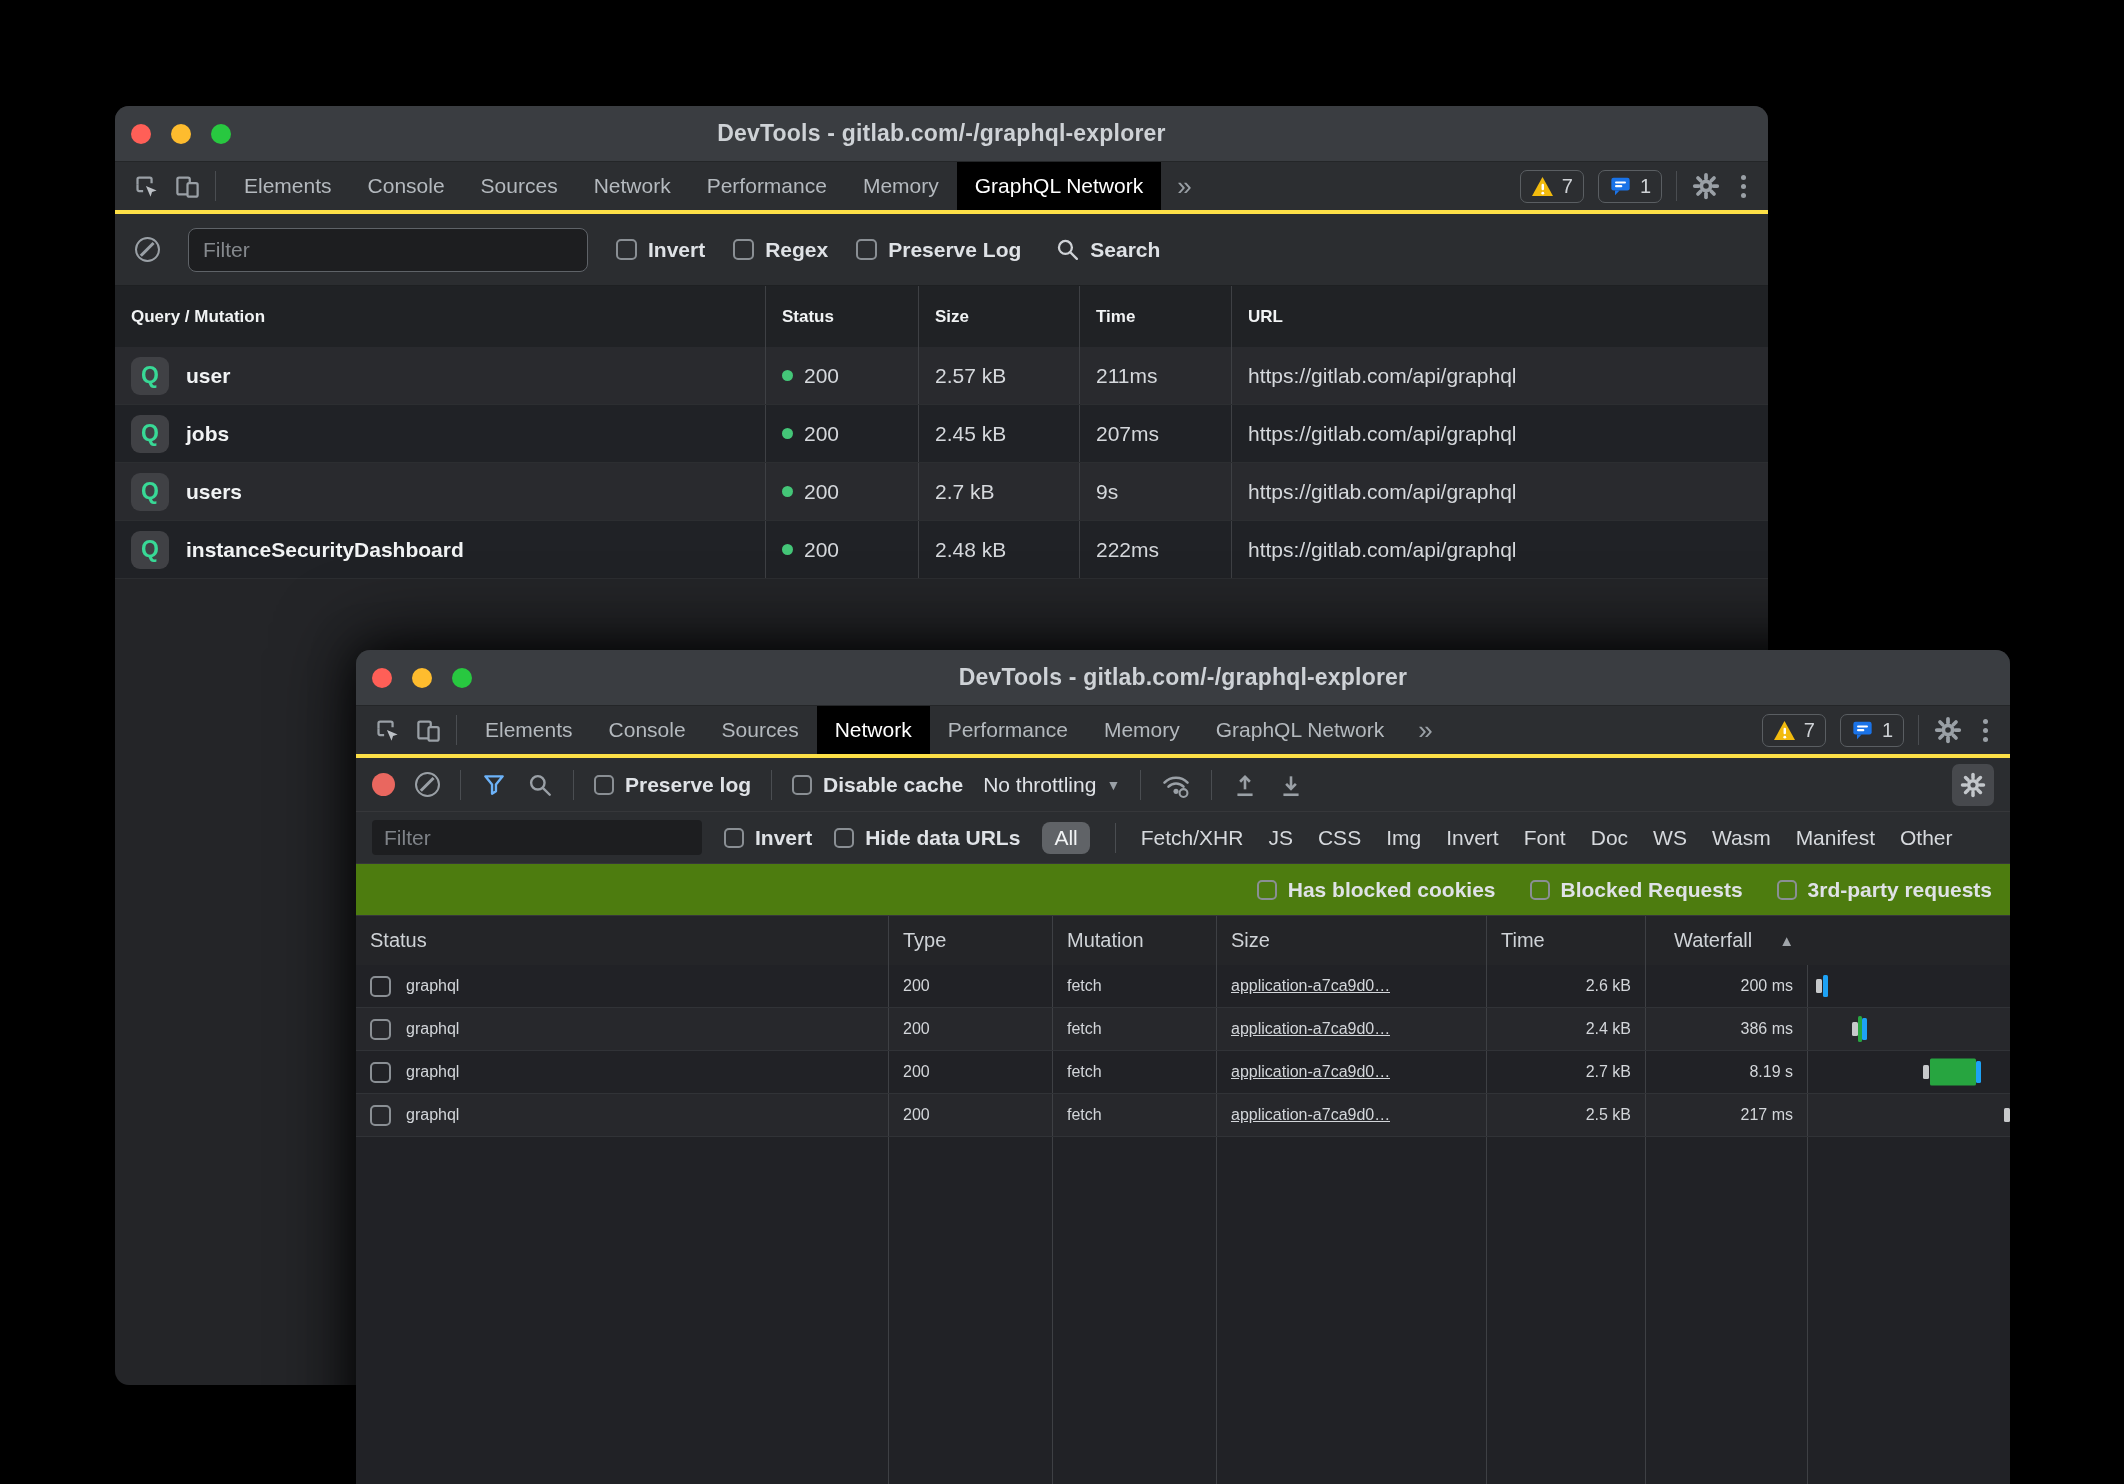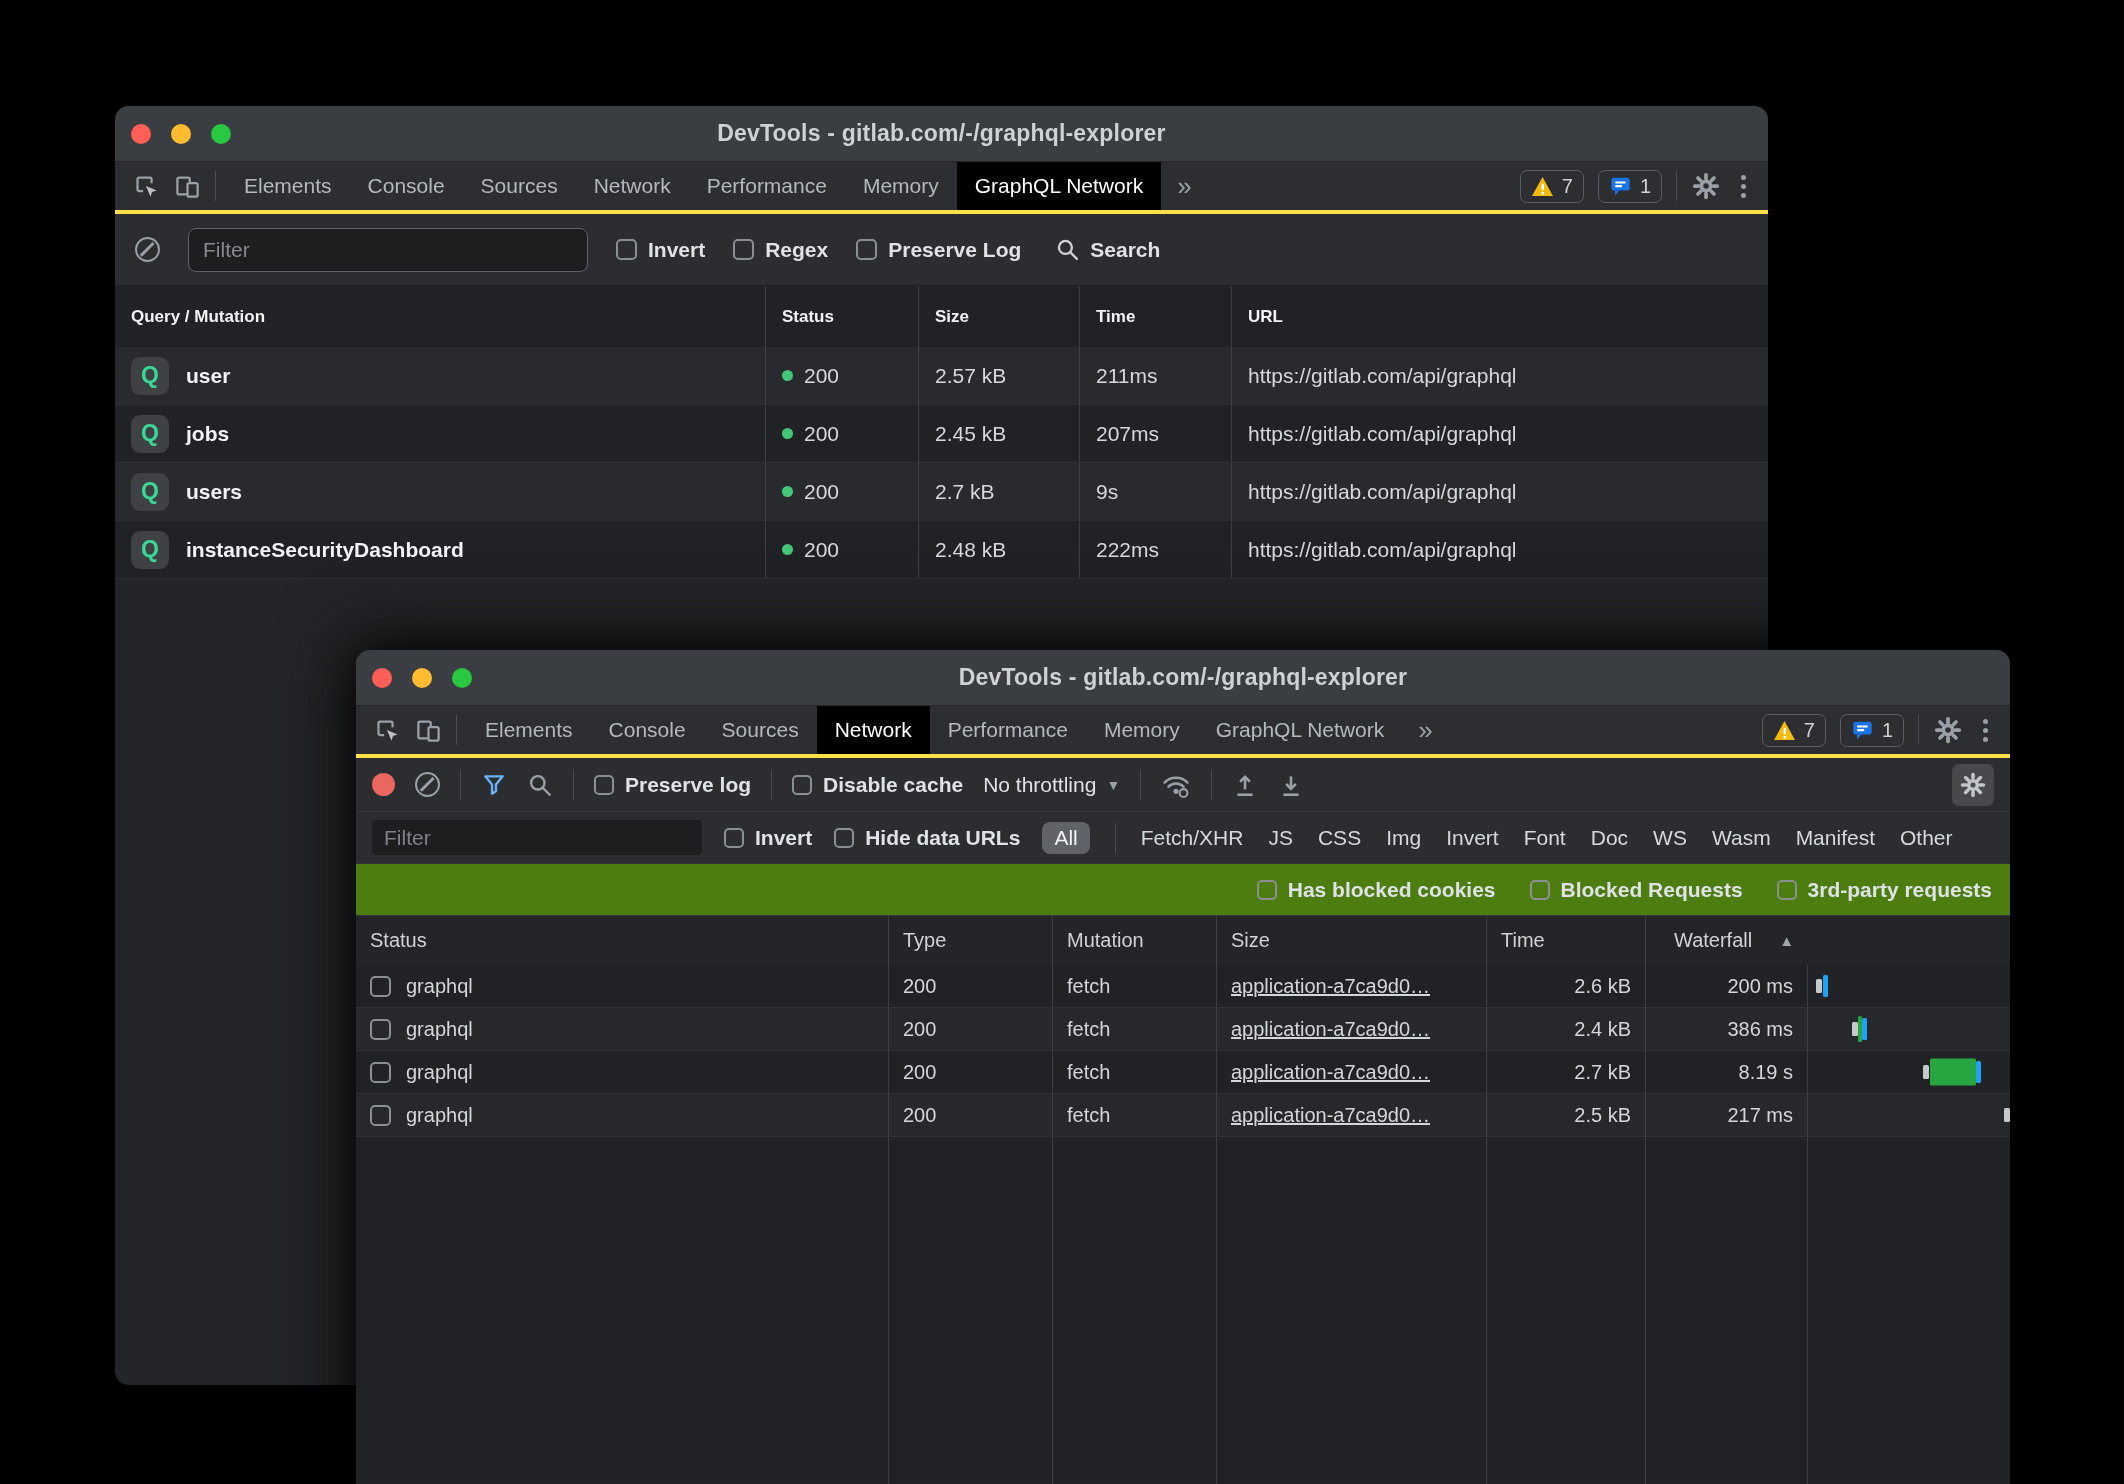--- a/index.html
+++ b/index.html
@@ -86,21 +86,21 @@
   .req-filter { height:52px; background:#4d7c0f; display:flex; align-items:center; gap:34px;
     padding:0 18px; border-bottom:1px solid #36373a;justify-content:flex-end; }
 
   .net-grid { display:grid; grid-template-columns:533px 164px 164px 270px 159px 162px 1fr; }
   .net-grid > div { border-right:1px solid #3e4044; display:flex; align-items:center; overflow:hidden; }
   .net-grid > div:last-child { border-right:none; }
   .net-head { height:49px; background:#242528; color:#cfd3d7; font-size:20px; }
   .net-head > div { padding-left:14px; }
   .net-head .wf-head { position:relative; }
   .sort-arrow { position:absolute; right:14px; color:#a0a5aa; font-size:15px; }
-  .net-row { height:43px; font-size:20px; color:#d3d6da; border-bottom:1px solid #313337; cursor:default; }
+  .net-row { height:43px; font-size:16px; color:#d3d6da; border-bottom:1px solid #313337; cursor:default; }
   .net-row.dark { background:#212226; } .net-row.lite { background:#27282c; }
   .net-row > div { padding-left:14px; }
   .net-row .name-cell { gap:15px; }
   .net-row .num { justify-content:flex-end; padding-right:14px; padding-left:0; }
   .initiator { text-decoration:underline; white-space:nowrap; overflow:hidden; text-overflow:ellipsis; }
   .wf-cell { position:relative; padding-left:0 !important; }
   .wf-cell span { position:absolute; top:50%; transform:translateY(-50%); border-radius:1.5px; }
   .wf-gray { width:6px; height:14px; background:#c7c9cb; }
   .wf-blue { width:5px; height:22px; background:#1da2f5; }
   .wf-green-thin { width:4px; height:26px; background:#27a540; }

